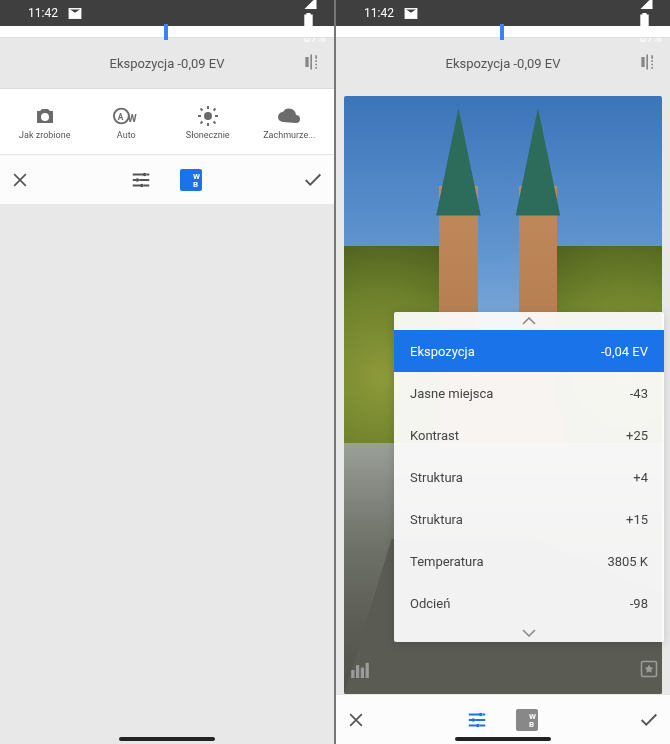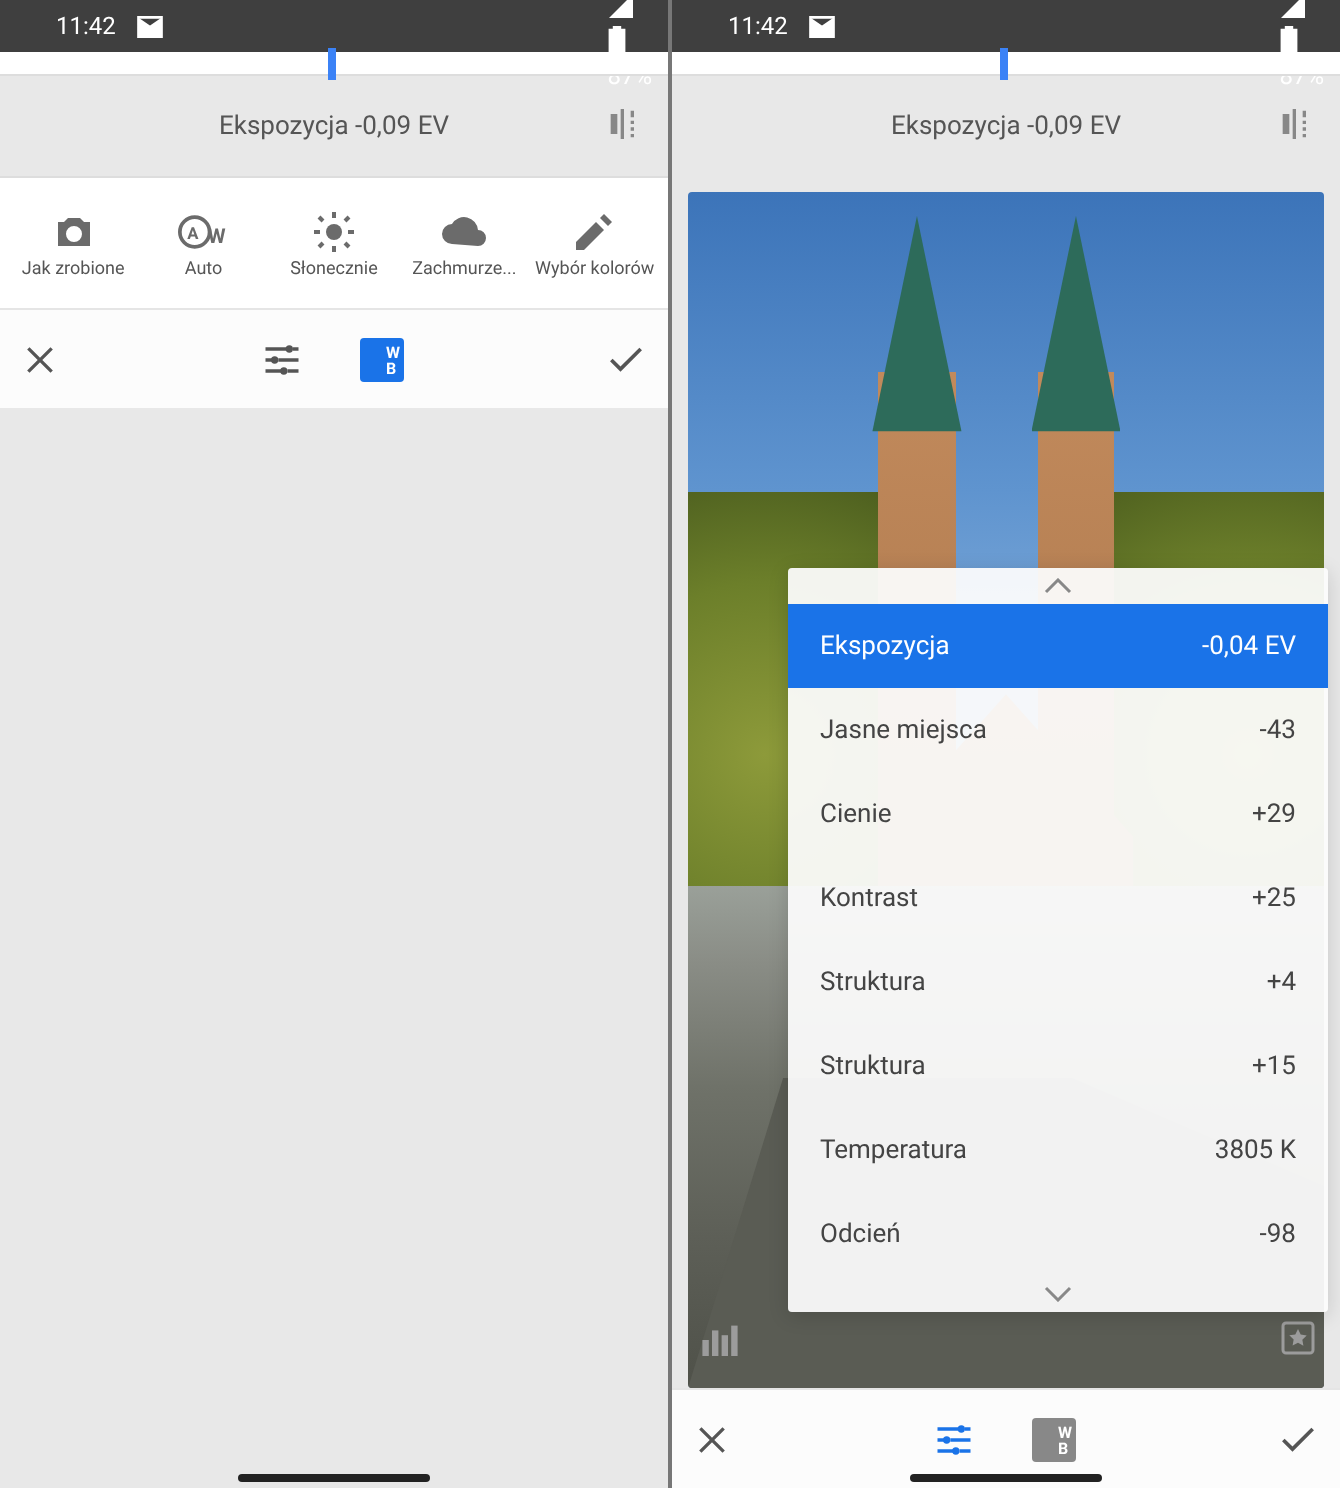--- a/index.html
+++ b/index.html
@@ -34,21 +34,21 @@
   .wb-label { font-size: 9px; color: #555; text-align: center; }
   .bottom-bar { height: 50px; background: #fcfcfc; display: flex; align-items: center; justify-content: space-between; padding: 0 10px; border-top: 1px solid #e5e5e5; }
   .bb-center { display: flex; gap: 28px; align-items: center; }
   .bb-btn { display:flex; align-items:center; justify-content:center; }
   .bb-btn svg { fill: #555; }
   .bb-btn.active svg { fill: #1a73e8; }
   .wb-small { width: 22px; height: 22px; background:#1a73e8; color:#fff; font-size:8px; font-weight:700; display:flex; align-items:flex-end; justify-content:flex-end; padding:2px; border-radius:2px; line-height:1; }
   .wb-small.gray { background:#888; }
   .home-ind { position:absolute; bottom:3px; left:50%; transform:translateX(-50%); width: 96px; height: 4px; background:#222; border-radius:3px; }
   
-  .panel { position: absolute; left: 58px; right: 6px; top: 284px; background: rgba(252,252,252,.94); border-radius: 2px; box-shadow: 0 2px 10px rgba(0,0,0,.15); }
+  .panel { position: absolute; left: 58px; right: 6px; top: 312px; background: rgba(252,252,252,.94); border-radius: 2px; box-shadow: 0 2px 10px rgba(0,0,0,.15); }
   .panel-chevron { height: 18px; display:flex; align-items:center; justify-content:center; }
   .panel-row { height: 42px; display:flex; align-items:center; justify-content:space-between; padding: 0 16px; font-size: 13px; color:#444; }
   .panel-row.sel { background:#1a73e8; color:#fff; }
   .hist-icon { position:absolute; left:14px; bottom:62px; }
   .star-icon { position:absolute; right:12px; bottom:62px; }
   .hist-icon svg, .star-icon svg { fill:#9c9c9c; }
 </style>
 </head>
 <body>
 
@@ -126,26 +126,20 @@
           </g>
         </svg>
       <span class="wb-label">Słonecznie</span>
     </div>
     <div class="wb-item">
       <svg width="24" height="24" viewBox="0 0 24 24">
           <path d="M6 18a5 5 0 010-10 7 7 0 0113 3 4 4 0 010 8z"></path>
         </svg>
       <span class="wb-label">Zachmurze...</span>
     </div>
-    <div class="wb-item">
-      <svg width="24" height="24" viewBox="0 0 24 24">
-          <path d="M17 3l4 4-2 2-4-4zM3 17l10-10 4 4L7 21H3z"></path>
-        </svg>
-      <span class="wb-label">Wybór kolorów</span>
-    </div>
   </div>
 
   <div class="bottom-bar">
     <div class="bb-btn">
       <svg width="20" height="20" viewBox="0 0 24 24">
           <path d="M5 5l14 14M19 5L5 19" stroke="#555" stroke-width="2"></path>
         </svg>
     </div>
     <div class="bb-center">
       <div class="bb-btn">
@@ -251,24 +245,20 @@
     </div>
     <div class="panel-row sel">
       <span>Ekspozycja</span>
       <span>-0,04 EV</span>
     </div>
     <div class="panel-row">
       <span>Jasne miejsca</span>
       <span>-43</span>
     </div>
     <div class="panel-row">
-      <span>Cienie</span>
-      <span>+29</span>
-    </div>
-    <div class="panel-row">
       <span>Kontrast</span>
       <span>+25</span>
     </div>
     <div class="panel-row">
       <span>Struktura</span>
       <span>+4</span>
     </div>
     <div class="panel-row">
       <span>Struktura</span>
       <span>+15</span>

